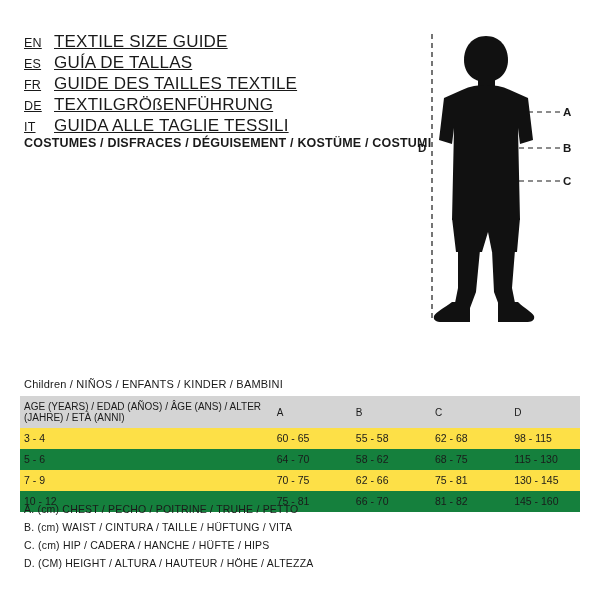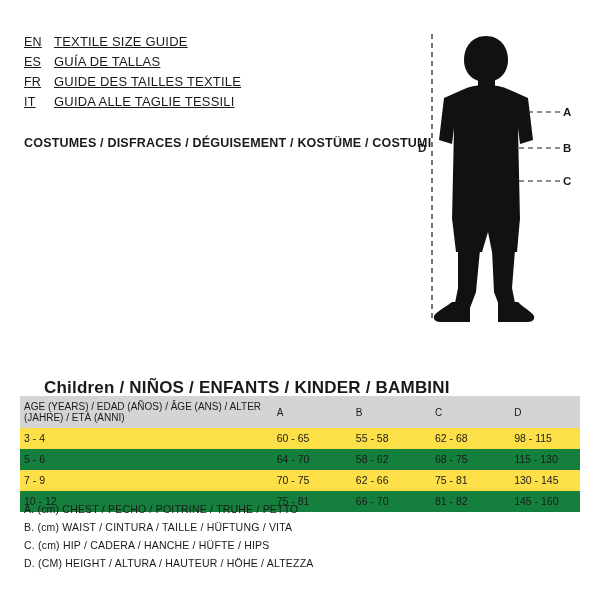--- a/index.html
+++ b/index.html
@@ -34,21 +34,21 @@
     font-size: 12.5px;
     line-height: 19px;
     letter-spacing: 0.2px;
   }
   .lang-code {
     width: 30px;
     flex: 0 0 30px;
     font-size: 12.5px;
   }
   .lang-title {
-    font-size: 13px;
+    font-size: 17px;
     white-space: nowrap;
   }
   .costumes-line {
     position: absolute;
     left: 24px;
     top: 136px;
     font-size: 12.5px;
     font-weight: bold;
     letter-spacing: 0.2px;
     white-space: nowrap;
@@ -76,24 +76,23 @@
   .lbl-a { left: 163px; top: 86px; }
   .lbl-b { left: 163px; top: 122px; }
   .lbl-c { left: 163px; top: 155px; }
   .lbl-d { left: 18px; top: 122px; }
 
   
   .table-title {
     position: absolute;
     left: 24px;
     top: 378px;
-    font-size: 17px;
-    font-weight: bold;
-    letter-spacing: 0.2px;
-    margin-left: 20px;
+    font-size: 11px;
+    font-weight: normal;
+    letter-spacing: 0.2px;
   }
   table.size-table {
     position: absolute;
     left: 20px;
     top: 396px;
     width: 560px;
     border-collapse: collapse;
     font-size: 10.5px;
   }
   table.size-table th,
@@ -152,20 +151,24 @@
       <span class="lang-code">EN</span>
       <span class="lang-title">TEXTILE SIZE GUIDE</span>
     </div>
     <div class="lang-row">
       <span class="lang-code">ES</span>
       <span class="lang-title">GUÍA DE TALLAS</span>
     </div>
     <div class="lang-row">
       <span class="lang-code">FR</span>
       <span class="lang-title">GUIDE DES TAILLES TEXTILE</span>
+    </div>
+    <div class="lang-row">
+      <span class="lang-code">DE</span>
+      <span class="lang-title">TEXTILGRÖßENFÜHRUNG</span>
     </div>
     <div class="lang-row">
       <span class="lang-code">IT</span>
       <span class="lang-title">GUIDA ALLE TAGLIE TESSILI</span>
     </div>
   </div>
 
   <div class="costumes-line">COSTUMES / DISFRACES / DÉGUISEMENT / KOSTÜME / COSTUMI</div>
 
   <div class="figure-area">

